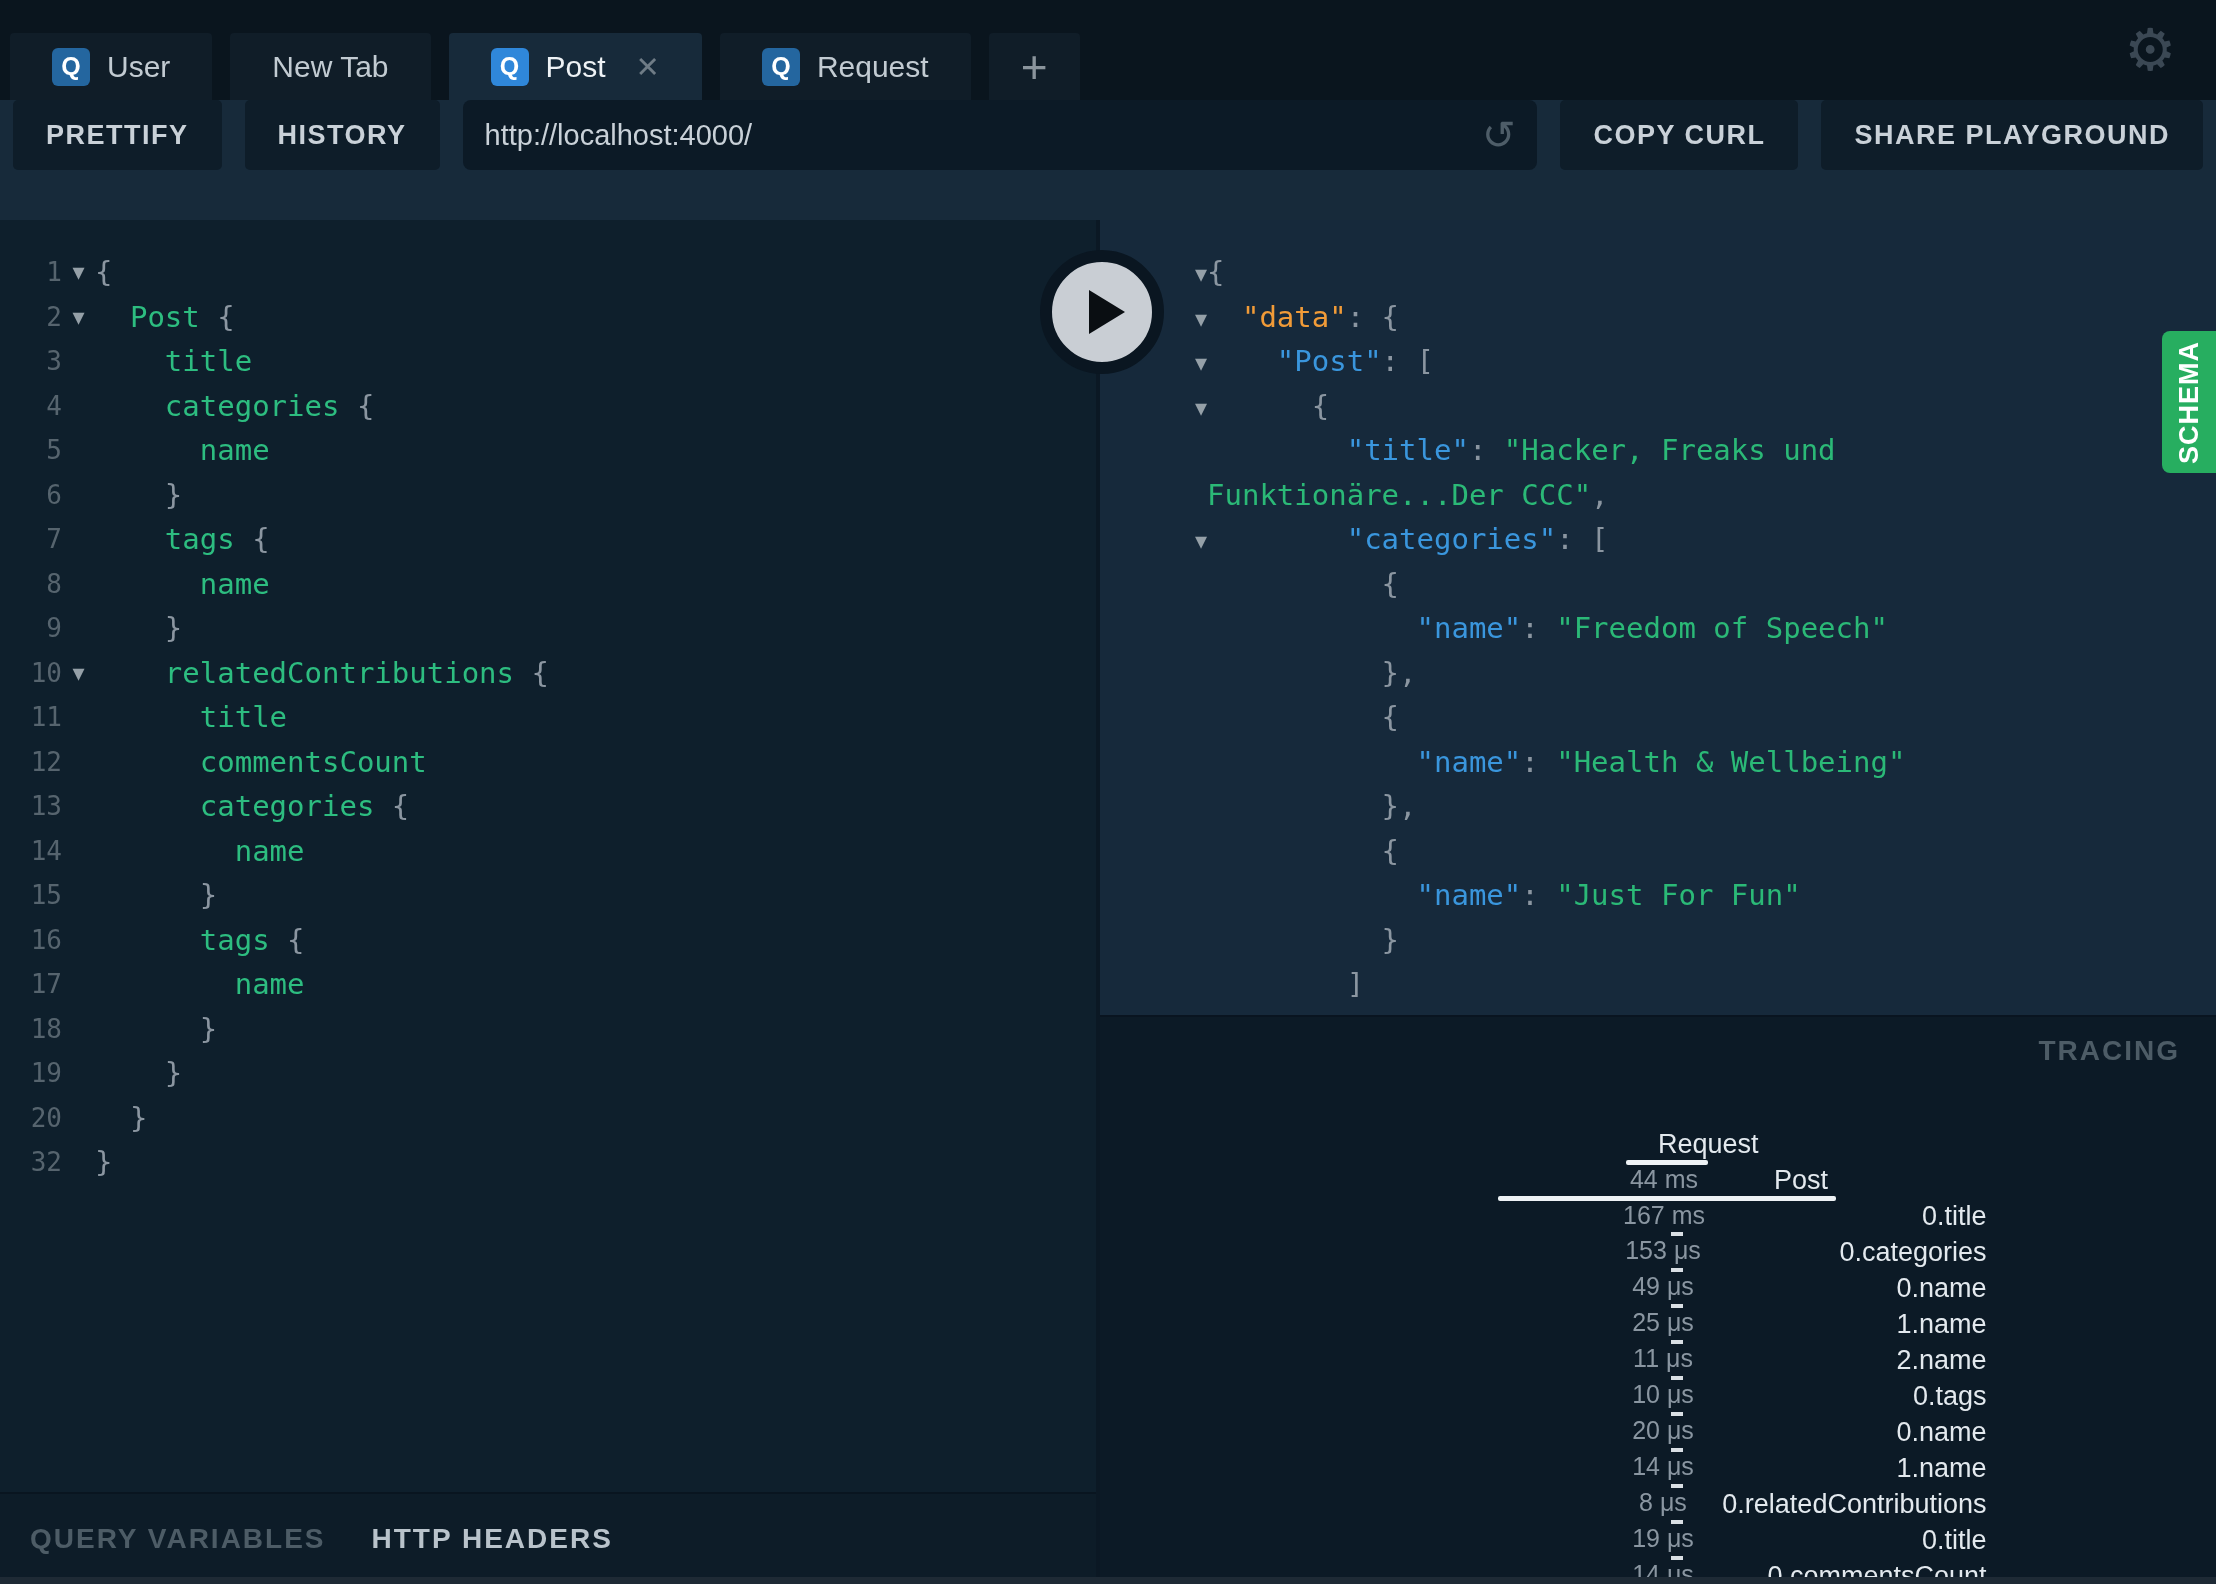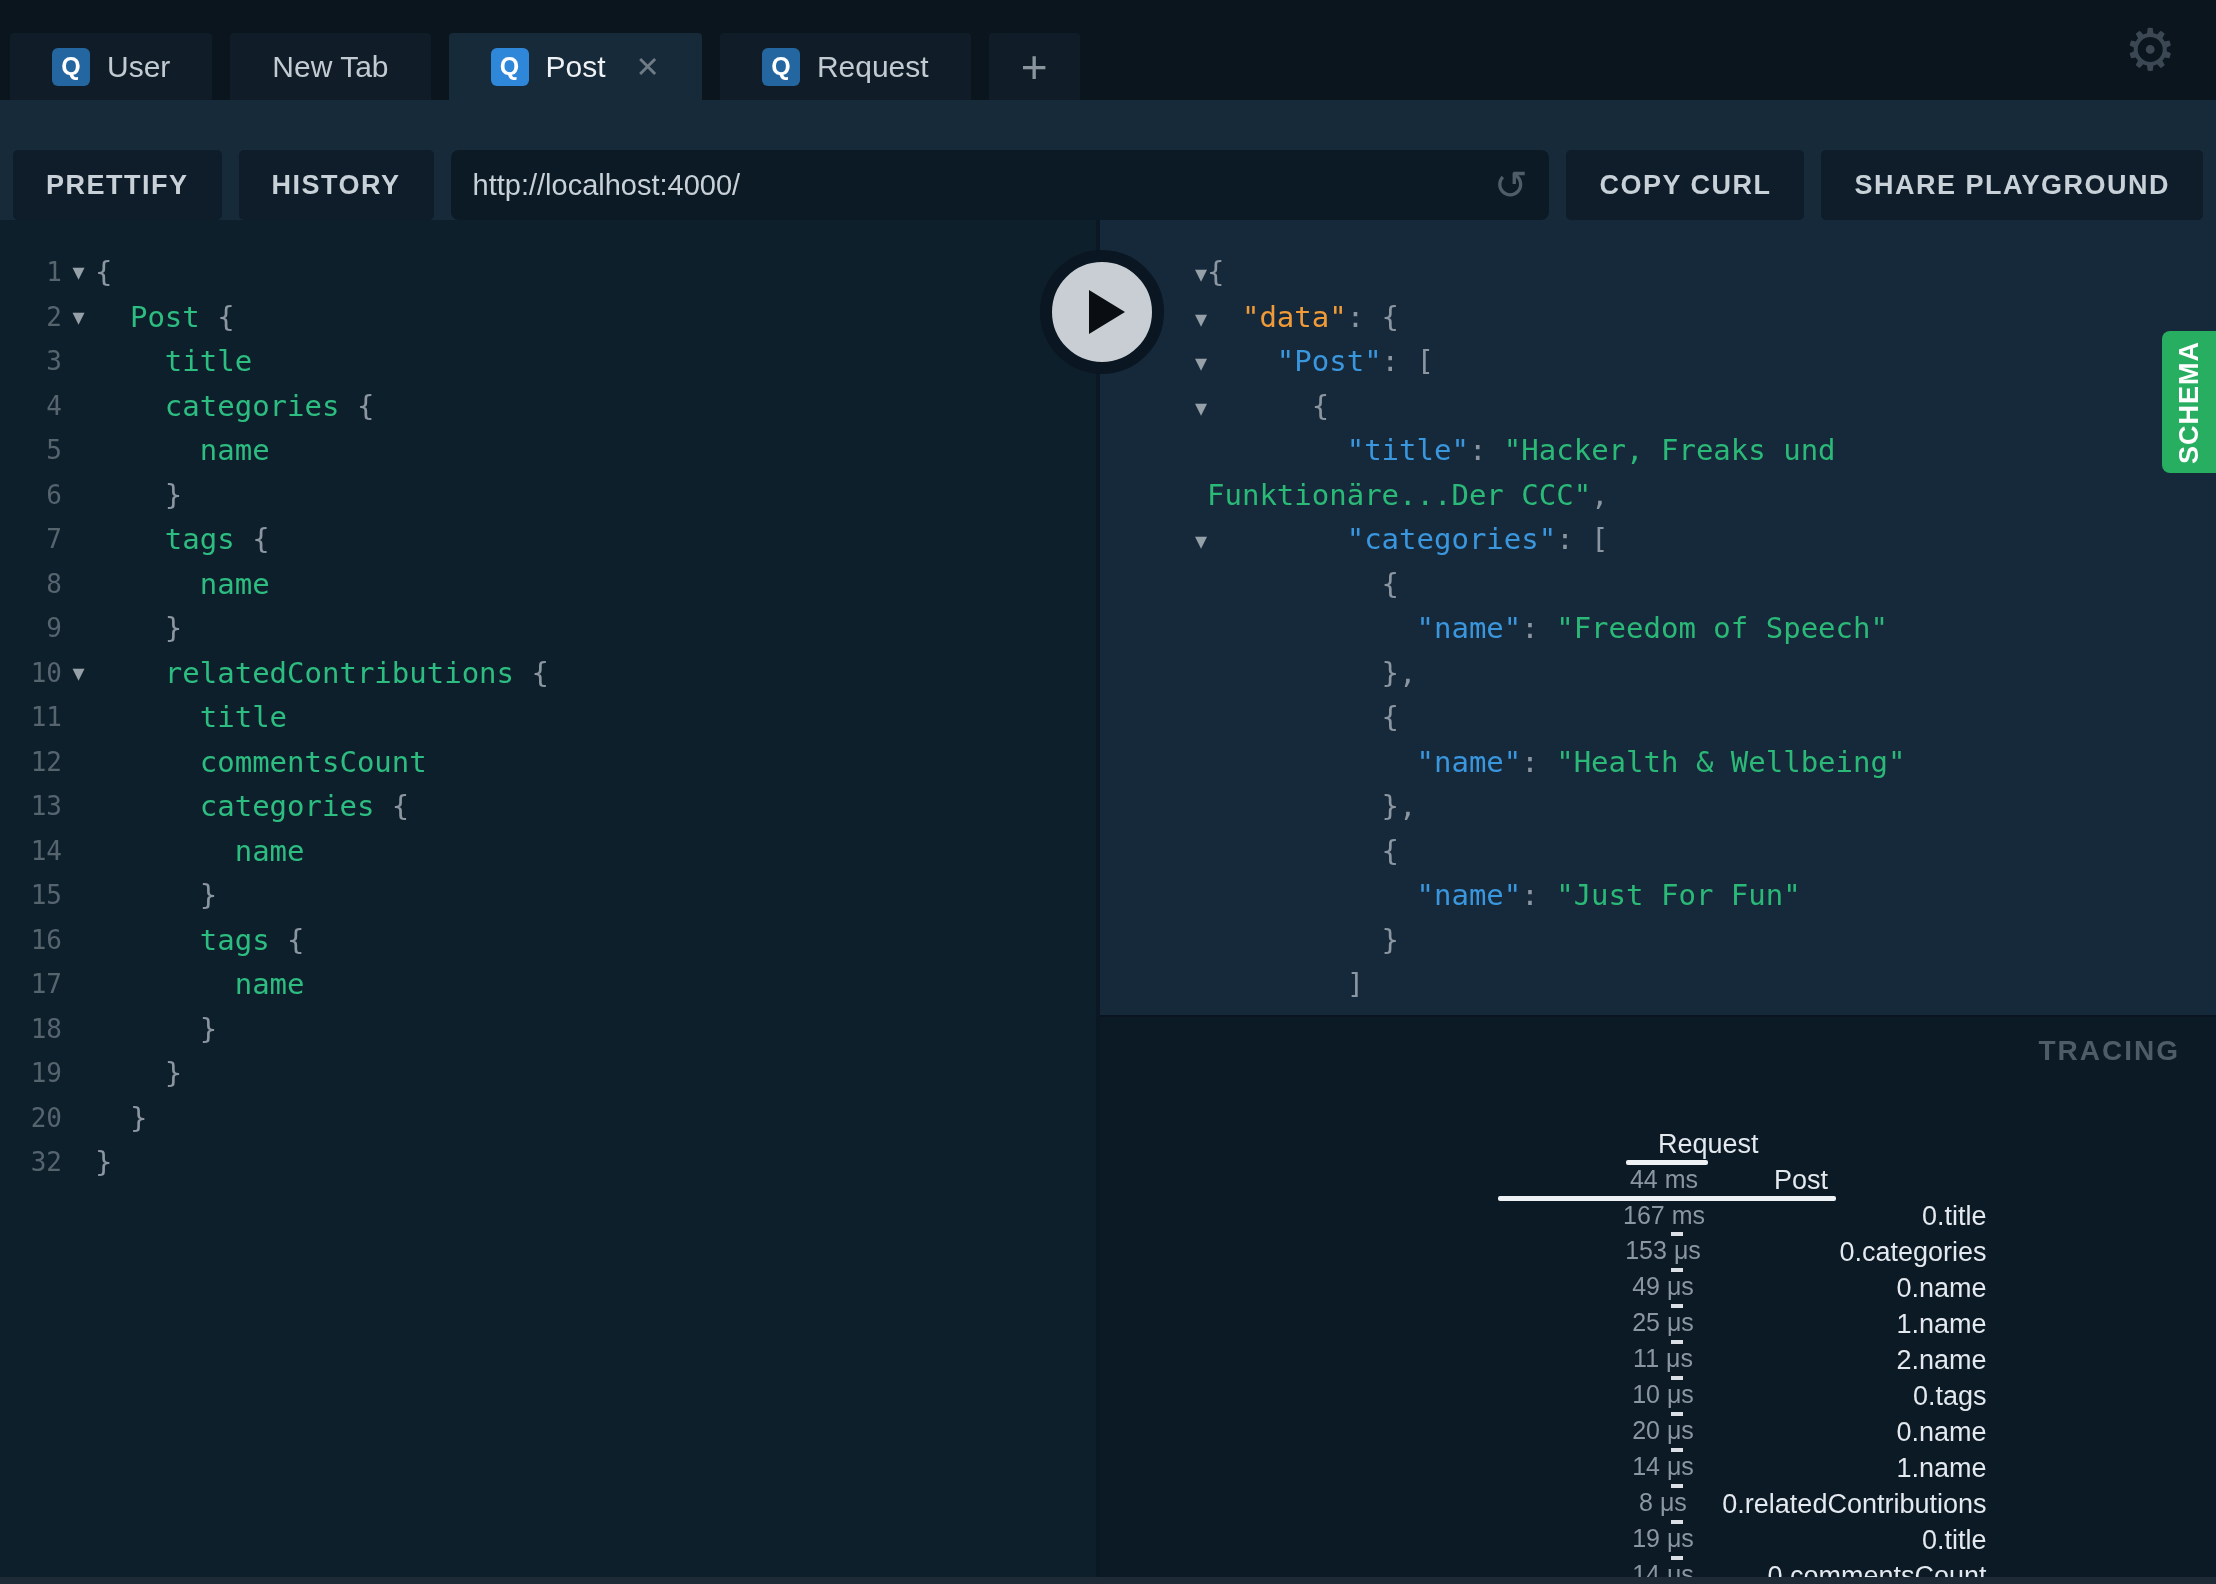--- a/index.html
+++ b/index.html
@@ -15,22 +15,22 @@
   .tab.plus{padding:0 32px;font-size:46px;color:#8a949c;}
   .qbadge{width:38px;height:38px;border-radius:6px;background:#24669f;color:#fff;
           font-weight:bold;font-size:25px;display:flex;align-items:center;justify-content:center;
           margin-right:17px;flex:0 0 auto;}
   .tab.active .qbadge{background:#2f87da;}
   .tab-close{margin-left:30px;color:#6f7c86;font-size:29px;}
   .gear{position:absolute;right:40px;top:16px;font-size:58px;color:#3b4854;
         font-family:"DejaVu Sans",sans-serif;cursor:pointer;}
 
   
-  .toolbar{height:120px;background:#172a3a;display:flex;align-items:flex-end;
-           padding:0 13px;gap:17px;}
+  .toolbar{height:120px;background:#172a3a;display:flex;align-items:flex-start;
+           padding:0 13px;gap:23px;}
   .tbtn{height:70px;background:#0e1d29;border:none;border-radius:5px;color:#c9d1d8;
         font-family:"Liberation Sans",sans-serif;font-size:27px;font-weight:600;
         letter-spacing:1.5px;padding:0 33px;cursor:pointer;flex:0 0 auto;}
   .urlbox{flex:1;height:70px;background:#0c1a26;border-radius:8px;display:flex;
           align-items:center;padding:0 22px;}
   .url{flex:1;font-size:29px;color:#c9d1d8;}
   .reload{font-size:40px;color:#4e5d68;font-family:"DejaVu Sans",sans-serif;cursor:pointer;}
 
   
   .main{position:relative;display:flex;height:1364px;}
@@ -147,20 +147,24 @@
           <div class="cm-line"><span class="gut"><span class="lnum">13</span><span class="fold"></span></span><span class="ct"><span class="seg-f">      categories </span><span class="seg-p">{</span></span></div>
           <div class="cm-line"><span class="gut"><span class="lnum">14</span><span class="fold"></span></span><span class="ct"><span class="seg-f">        name</span></span></div>
           <div class="cm-line"><span class="gut"><span class="lnum">15</span><span class="fold"></span></span><span class="ct"><span class="seg-p">      }</span></span></div>
           <div class="cm-line"><span class="gut"><span class="lnum">16</span><span class="fold"></span></span><span class="ct"><span class="seg-f">      tags </span><span class="seg-p">{</span></span></div>
           <div class="cm-line"><span class="gut"><span class="lnum">17</span><span class="fold"></span></span><span class="ct"><span class="seg-f">        name</span></span></div>
           <div class="cm-line"><span class="gut"><span class="lnum">18</span><span class="fold"></span></span><span class="ct"><span class="seg-p">      }</span></span></div>
           <div class="cm-line"><span class="gut"><span class="lnum">19</span><span class="fold"></span></span><span class="ct"><span class="seg-p">    }</span></span></div>
           <div class="cm-line"><span class="gut"><span class="lnum">20</span><span class="fold"></span></span><span class="ct"><span class="seg-p">  }</span></span></div>
           <div class="cm-line"><span class="gut"><span class="lnum">32</span><span class="fold"></span></span><span class="ct"><span class="seg-p">}</span></span></div>
         </div>
+      <div class="varsbar">
+        <span class="vlabel">QUERY VARIABLES</span>
+        <span class="vlabel on">HTTP HEADERS</span>
+      </div>
     </div>
 
     <div class="right-pane">
       <div class="response" id="response-code">
           <div class="cm-line"><span class="rgut"><span class="fold">▾</span></span><span class="ct"><span class="seg-p">{</span></span></div>
           <div class="cm-line"><span class="rgut"><span class="fold">▾</span></span><span class="ct"><span class="seg-d">  "data"</span><span class="seg-p">: {</span></span></div>
           <div class="cm-line"><span class="rgut"><span class="fold">▾</span></span><span class="ct"><span class="seg-k">    "Post"</span><span class="seg-p">: [</span></span></div>
           <div class="cm-line"><span class="rgut"><span class="fold">▾</span></span><span class="ct"><span class="seg-p">      {</span></span></div>
           <div class="cm-line"><span class="rgut"><span class="fold"></span></span><span class="ct"><span class="seg-k">        "title"</span><span class="seg-p">: </span><span class="seg-s">"Hacker, Freaks und</span></span></div>
           <div class="cm-line"><span class="rgut"><span class="fold"></span></span><span class="ct"><span class="seg-s">Funktionäre...Der CCC"</span><span class="seg-p">,</span></span></div>

